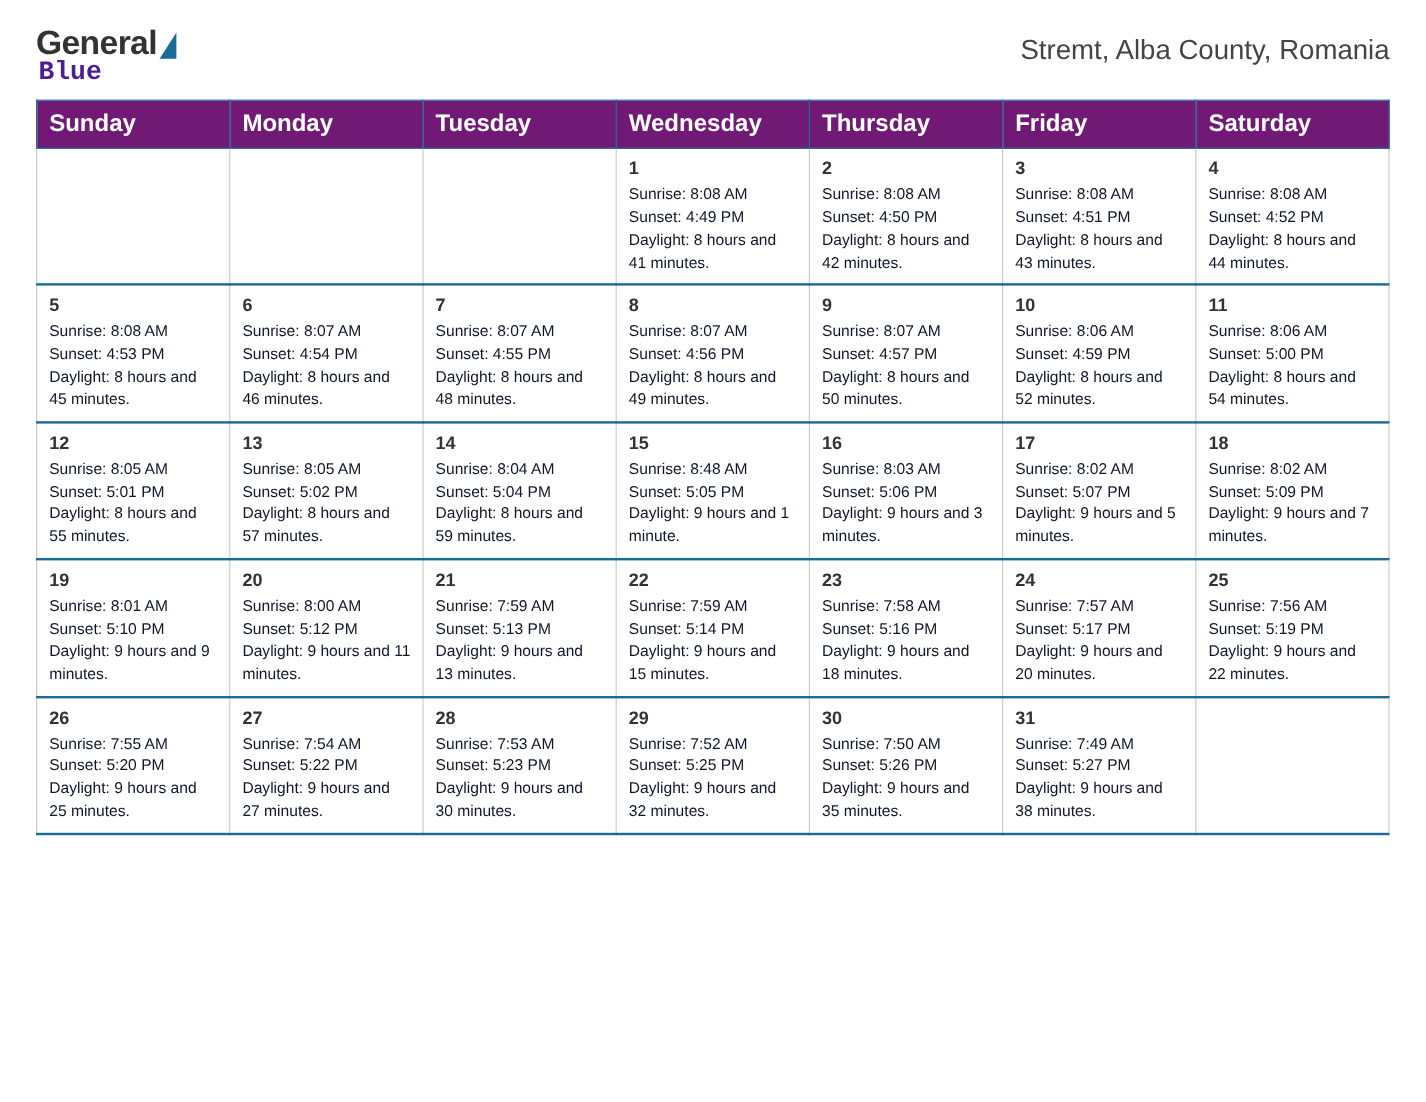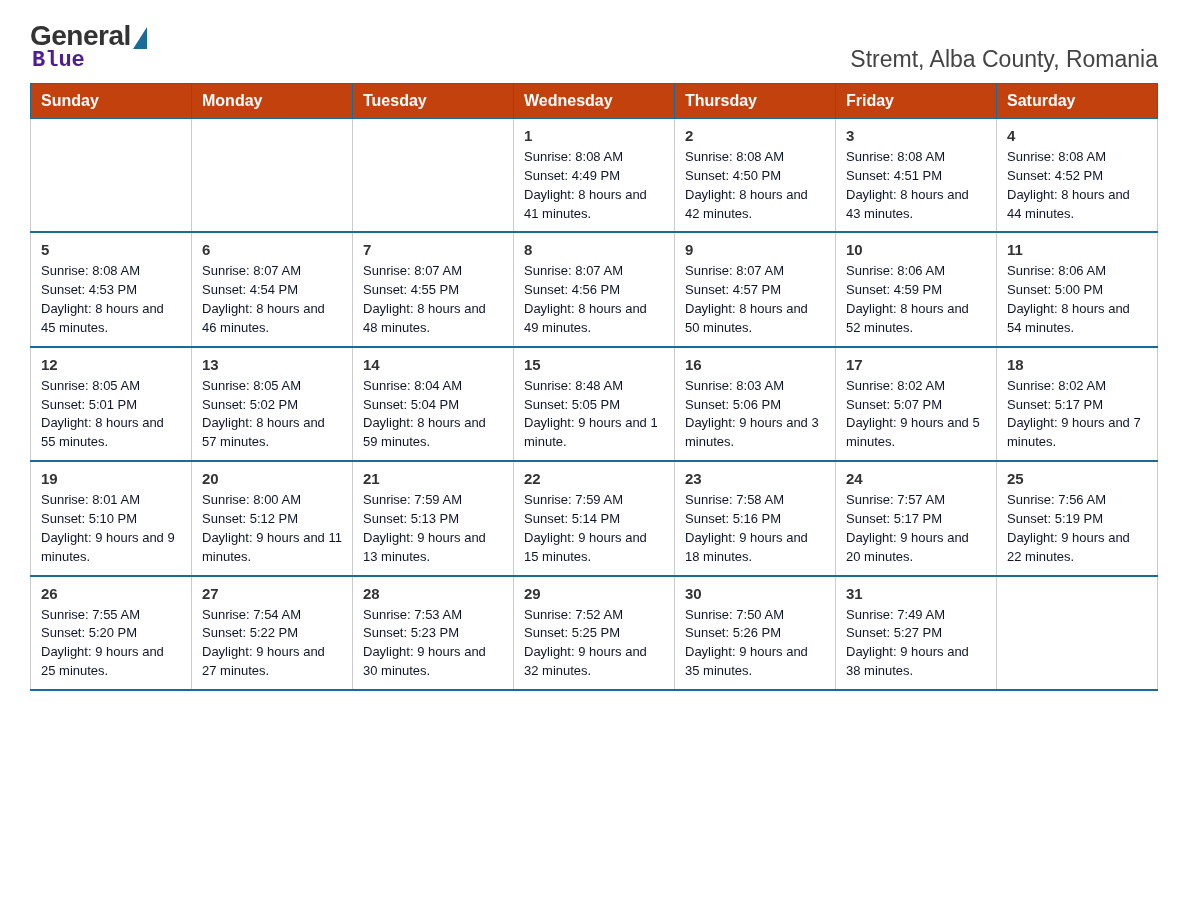--- a/index.html
+++ b/index.html
@@ -6,21 +6,21 @@
     body {
       font-family: Arial, Helvetica, sans-serif;
       background: #fff;
       padding: 20px 30px;
       width: 1188px;
       min-height: 918px;
     }
     .header {
       display: flex;
       justify-content: space-between;
-      align-items: flex-end;
+      align-items: flex-start;
       margin-bottom: 10px;
     }
     .logo {
       display: flex;
       flex-direction: column;
       align-items: flex-start;
     }
     .logo-top {
       display: flex;
       align-items: center;
@@ -61,23 +61,23 @@
       font-size: 23px;
       color: #444;
       margin-top: 8px;
     }
     .calendar {
       width: 100%;
       border-collapse: collapse;
       margin-top: 10px;
     }
     .calendar thead tr th {
-      background-color: #c2410c;
+      background-color: #701a75;
       color: #fff;
-      font-size: 16px;
+      font-size: 20px;
       font-weight: bold;
       padding: 8px 10px;
       text-align: left;
       border: 1px solid #1a6b9a;
     }
     .calendar tbody tr td {
       vertical-align: top;
       padding: 8px 10px;
       border: 1px solid #ccc;
       font-size: 13px;
@@ -255,21 +255,21 @@
         <td>
           <span class="day-number">17</span>
           <div class="day-info">Sunrise: 8:02 AM
 Sunset: 5:07 PM
 Daylight: 9 hours
 and 5 minutes.</div>
         </td>
         <td>
           <span class="day-number">18</span>
           <div class="day-info">Sunrise: 8:02 AM
-Sunset: 5:17 PM
+Sunset: 5:09 PM
 Daylight: 9 hours
 and 7 minutes.</div>
         </td>
       </tr>
       <tr>
         <td>
           <span class="day-number">19</span>
           <div class="day-info">Sunrise: 8:01 AM
 Sunset: 5:10 PM
 Daylight: 9 hours

